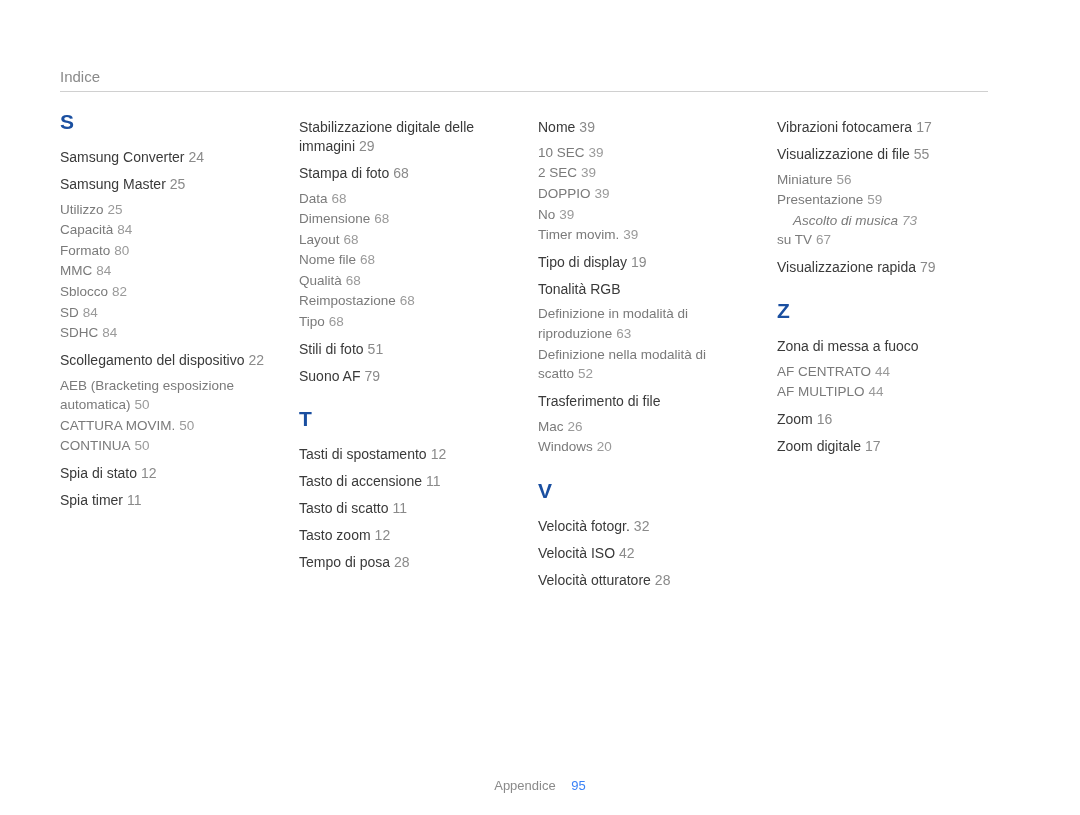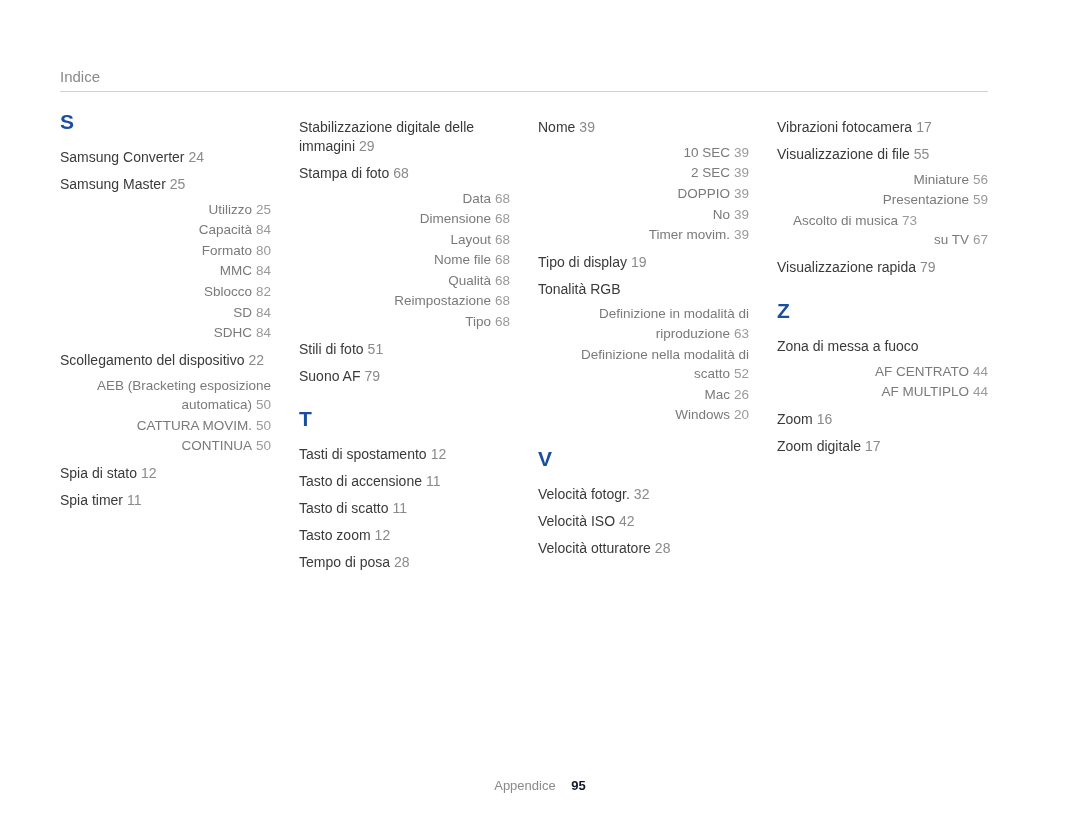--- a/index.html
+++ b/index.html
@@ -54,45 +54,45 @@
     color: #8a8a8a;
     font-weight: 400;
     margin-left: 4px;
   }
   .sub-entry {
     font-size: 13.5px;
     color: #7a7a7a;
     font-weight: 400;
     margin-bottom: 1px;
     line-height: 1.45;
-    text-align: right;
   }
   .sub-entry .pg {
     color: #9a9a9a;
     margin-left: 4px;
   }
   .subsub-entry {
     font-size: 13.5px;
     color: #7a7a7a;
     padding-left: 16px;
     line-height: 1.45;
+    font-style: italic;
   }
   .subsub-entry .pg {
     color: #9a9a9a;
     margin-left: 4px;
   }
   .footer {
     position: absolute;
     bottom: 22px;
     width: 100%;
     text-align: center;
     font-size: 13px;
     color: #8a8a8a;
   }
-  .footer .num { color: #0f172a; margin-left: 12px; font-weight: bold; }
+  .footer .num { color: #3b82f6; margin-left: 12px; }
   .block { margin-bottom: 6px; }
 </style>
 </head>
 <body>
 
 <div class="page">
   <div class="header">Indice</div>
   <hr class="rule">
   <div class="columns">
     <div class="col">
@@ -136,20 +136,21 @@
         <div class="main-entry block"><span>Nome</span><span class="pg">39</span></div>
         <div class="sub-entry"><span>10 SEC</span><span class="pg">39</span></div>
         <div class="sub-entry"><span>2 SEC</span><span class="pg">39</span></div>
         <div class="sub-entry"><span>DOPPIO</span><span class="pg">39</span></div>
         <div class="sub-entry"><span>No</span><span class="pg">39</span></div>
         <div class="sub-entry"><span>Timer movim.</span><span class="pg">39</span></div>
         <div class="main-entry block"><span>Tipo di display</span><span class="pg">19</span></div>
         <div class="main-entry block"><span>Tonalità RGB</span></div>
         <div class="sub-entry"><span>Definizione in modalità di riproduzione</span><span class="pg">63</span></div>
         <div class="sub-entry"><span>Definizione nella modalità di scatto</span><span class="pg">52</span></div>
+        <div class="main-entry block"><span>Trasferimento di file</span></div>
         <div class="sub-entry"><span>Mac</span><span class="pg">26</span></div>
         <div class="sub-entry"><span>Windows</span><span class="pg">20</span></div>
         <div class="section-letter" style="margin-top: 22px;">V</div>
         <div class="main-entry block"><span>Velocità fotogr.</span><span class="pg">32</span></div>
         <div class="main-entry block"><span>Velocità ISO</span><span class="pg">42</span></div>
         <div class="main-entry block"><span>Velocità otturatore</span><span class="pg">28</span></div>
       </div>
     <div class="col">
         <div class="main-entry block"><span>Vibrazioni fotocamera</span><span class="pg">17</span></div>
         <div class="main-entry block"><span>Visualizzazione di file</span><span class="pg">55</span></div>

